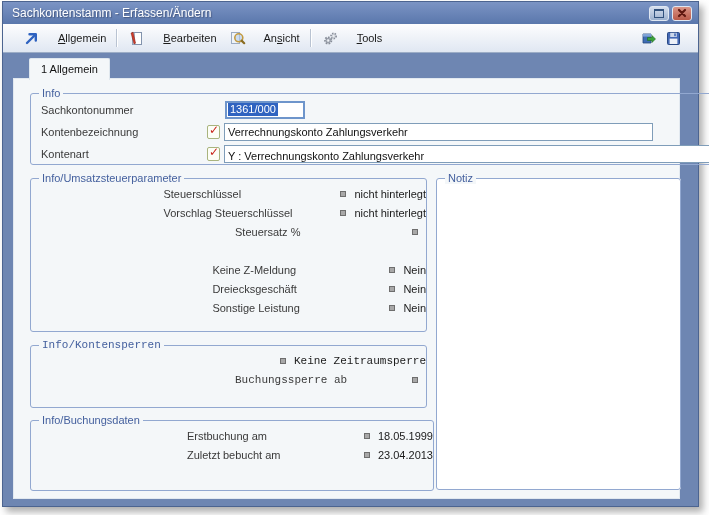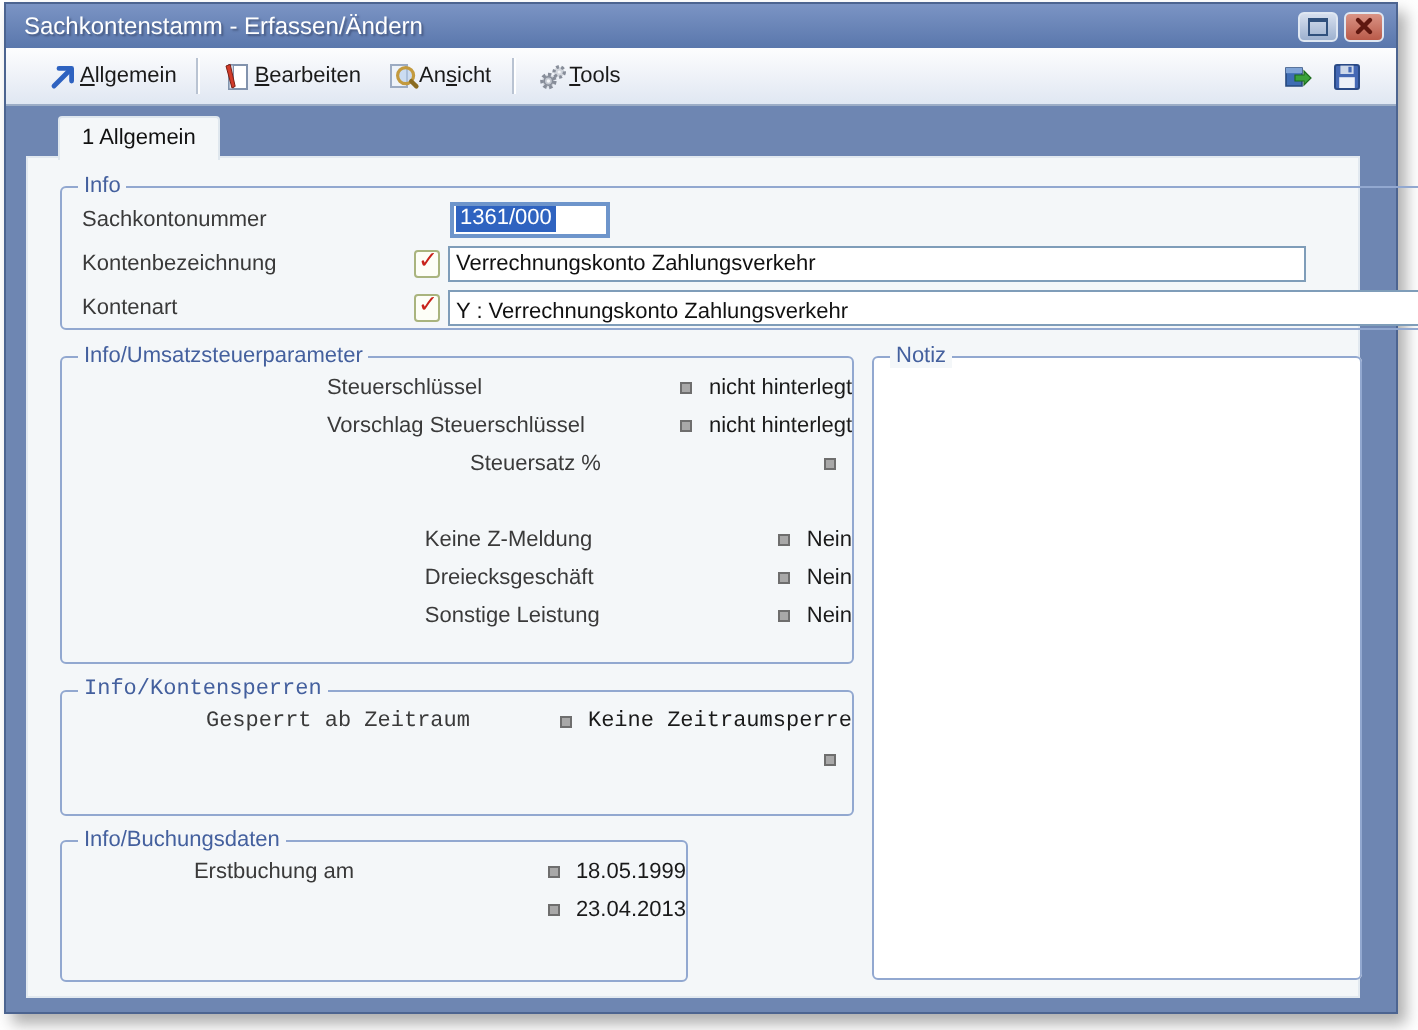--- a/index.html
+++ b/index.html
@@ -18,21 +18,21 @@
   .wbtn { width:20px; height:15px; border:1px solid #dfe7f2; border-radius:3px;
           display:flex; align-items:center; justify-content:center; cursor:pointer; box-sizing:border-box; }
   .wbtn.restore { background:linear-gradient(#d6dfee,#9db1cf); }
   .wbtn.close   { background:linear-gradient(#da9486,#b95a49); }
   .restore-glyph { width:8px; height:6px; border:1px solid #31517d; border-top-width:2px; }
 
   
   .toolbar { position:absolute; top:22px; left:0; right:0; height:29px;
              background:linear-gradient(#fdfdfe,#e0e7f2); border-bottom:1px solid #9cadc6;
              display:flex; align-items:center; padding:0 12px 0 14px; box-sizing:border-box; }
-  .tbi { display:flex; align-items:center; gap:0; font-size:11px; color:#1a1a1a; padding:2px 6px; cursor:pointer; white-space:nowrap; }
+  .tbi { display:flex; align-items:center; gap:18px; font-size:11px; color:#1a1a1a; padding:2px 6px; cursor:pointer; white-space:nowrap; }
   .tbi u { text-decoration:underline; }
   .tsep { width:1px; height:18px; background:#b9c3d2; border-right:1px solid #ffffff; margin:0 4px; }
   .tspacer { flex:1; }
   .ticon { width:17px; height:17px; flex:none; }
   .tbi.icon-only { padding:2px 4px; }
 
   
   .main { position:absolute; top:51px; left:1px; right:1px; bottom:1px; background:#6e86b2; }
   .tab { position:absolute; left:25px; top:5px; height:21px; line-height:21px;
          background:#f4f7f9; border:1px solid #dfe7ee; border-bottom:none; border-radius:2px 2px 0 0;
@@ -41,21 +41,21 @@
            background:#f4f7f9; border:1px solid #e2e9f0; box-sizing:border-box; }
 
   fieldset.grp { position:absolute; margin:0; border:1px solid #92a8d0; border-radius:3px;
                  padding:0 0 0 10px; box-sizing:border-box; overflow:hidden; }
   fieldset.grp legend { font-size:11px; color:#44609e; padding:0 3px; margin-left:-2px; background:#f4f7f9; }
 
   .g-daten   { left:16px;  top:8px;   width:635px; height:78px; }
   .g-ust     { left:16px;  top:93px;  width:397px; height:160px; padding-top:8px; }
   .g-notiz   { left:422px; top:93px;  width:245px; height:318px; background:#ffffff; padding:0; }
   .g-sperren { left:16px;  top:260px; width:397px; height:69px; padding-top:10px;font-family:Liberation Mono, monospace; }
-  .g-buch    { left:16px;  top:335px; width:314px; height:77px; padding-top:8px; }
+  .g-buch    { left:16px;  top:335px; width:404px; height:77px; padding-top:8px; }
 
   
   .drow { display:flex; align-items:center; height:21px; }
   .drow + .drow { margin-top:1px; }
   .dlabel { width:166px; font-size:11px; color:#3a3a3a; flex:none; }
   .islot { width:18px; flex:none; }
   .chk { width:13px; height:14px; background:#fdfef7; border:1px solid #a9b47e; border-radius:2px;
          position:relative; flex:none; margin-right:4px; box-sizing:border-box; }
   .chkmark { position:absolute; left:1px; top:-3px; color:#c8231b; font-size:12px; font-weight:bold;
              font-family:"DejaVu Sans", sans-serif; }
@@ -229,38 +229,39 @@
         </fieldset>
 
         <fieldset class="grp g-notiz">
           <legend>Notiz</legend>
           <textarea class="notiz-area" style=""></textarea>
         </fieldset>
 
         <fieldset class="grp g-sperren">
           <legend>Info/Kontensperren</legend>
           <div class="irow">
-            <span class="ilabel">Gesperrt ab Zeitraum</span>
             <span class="bullet"></span>
             <span class="ivalue">Keine Zeitraumsperre</span>
           </div>
           <div class="irow">
+            <span class="ilabel">Buchungssperre ab</span>
             <span class="bullet"></span>
             <span class="ivalue"></span>
           </div>
         </fieldset>
 
         <fieldset class="grp g-buch">
           <legend>Info/Buchungsdaten</legend>
           <div class="irow">
             <span class="ilabel">Erstbuchung am</span>
             <span class="bullet"></span>
             <span class="ivalue">18.05.1999</span>
           </div>
           <div class="irow">
+            <span class="ilabel">Zuletzt bebucht am</span>
             <span class="bullet"></span>
             <span class="ivalue">23.04.2013</span>
           </div>
         </fieldset>
 
       </div>
     </div>
 
   </div>
 </div>

